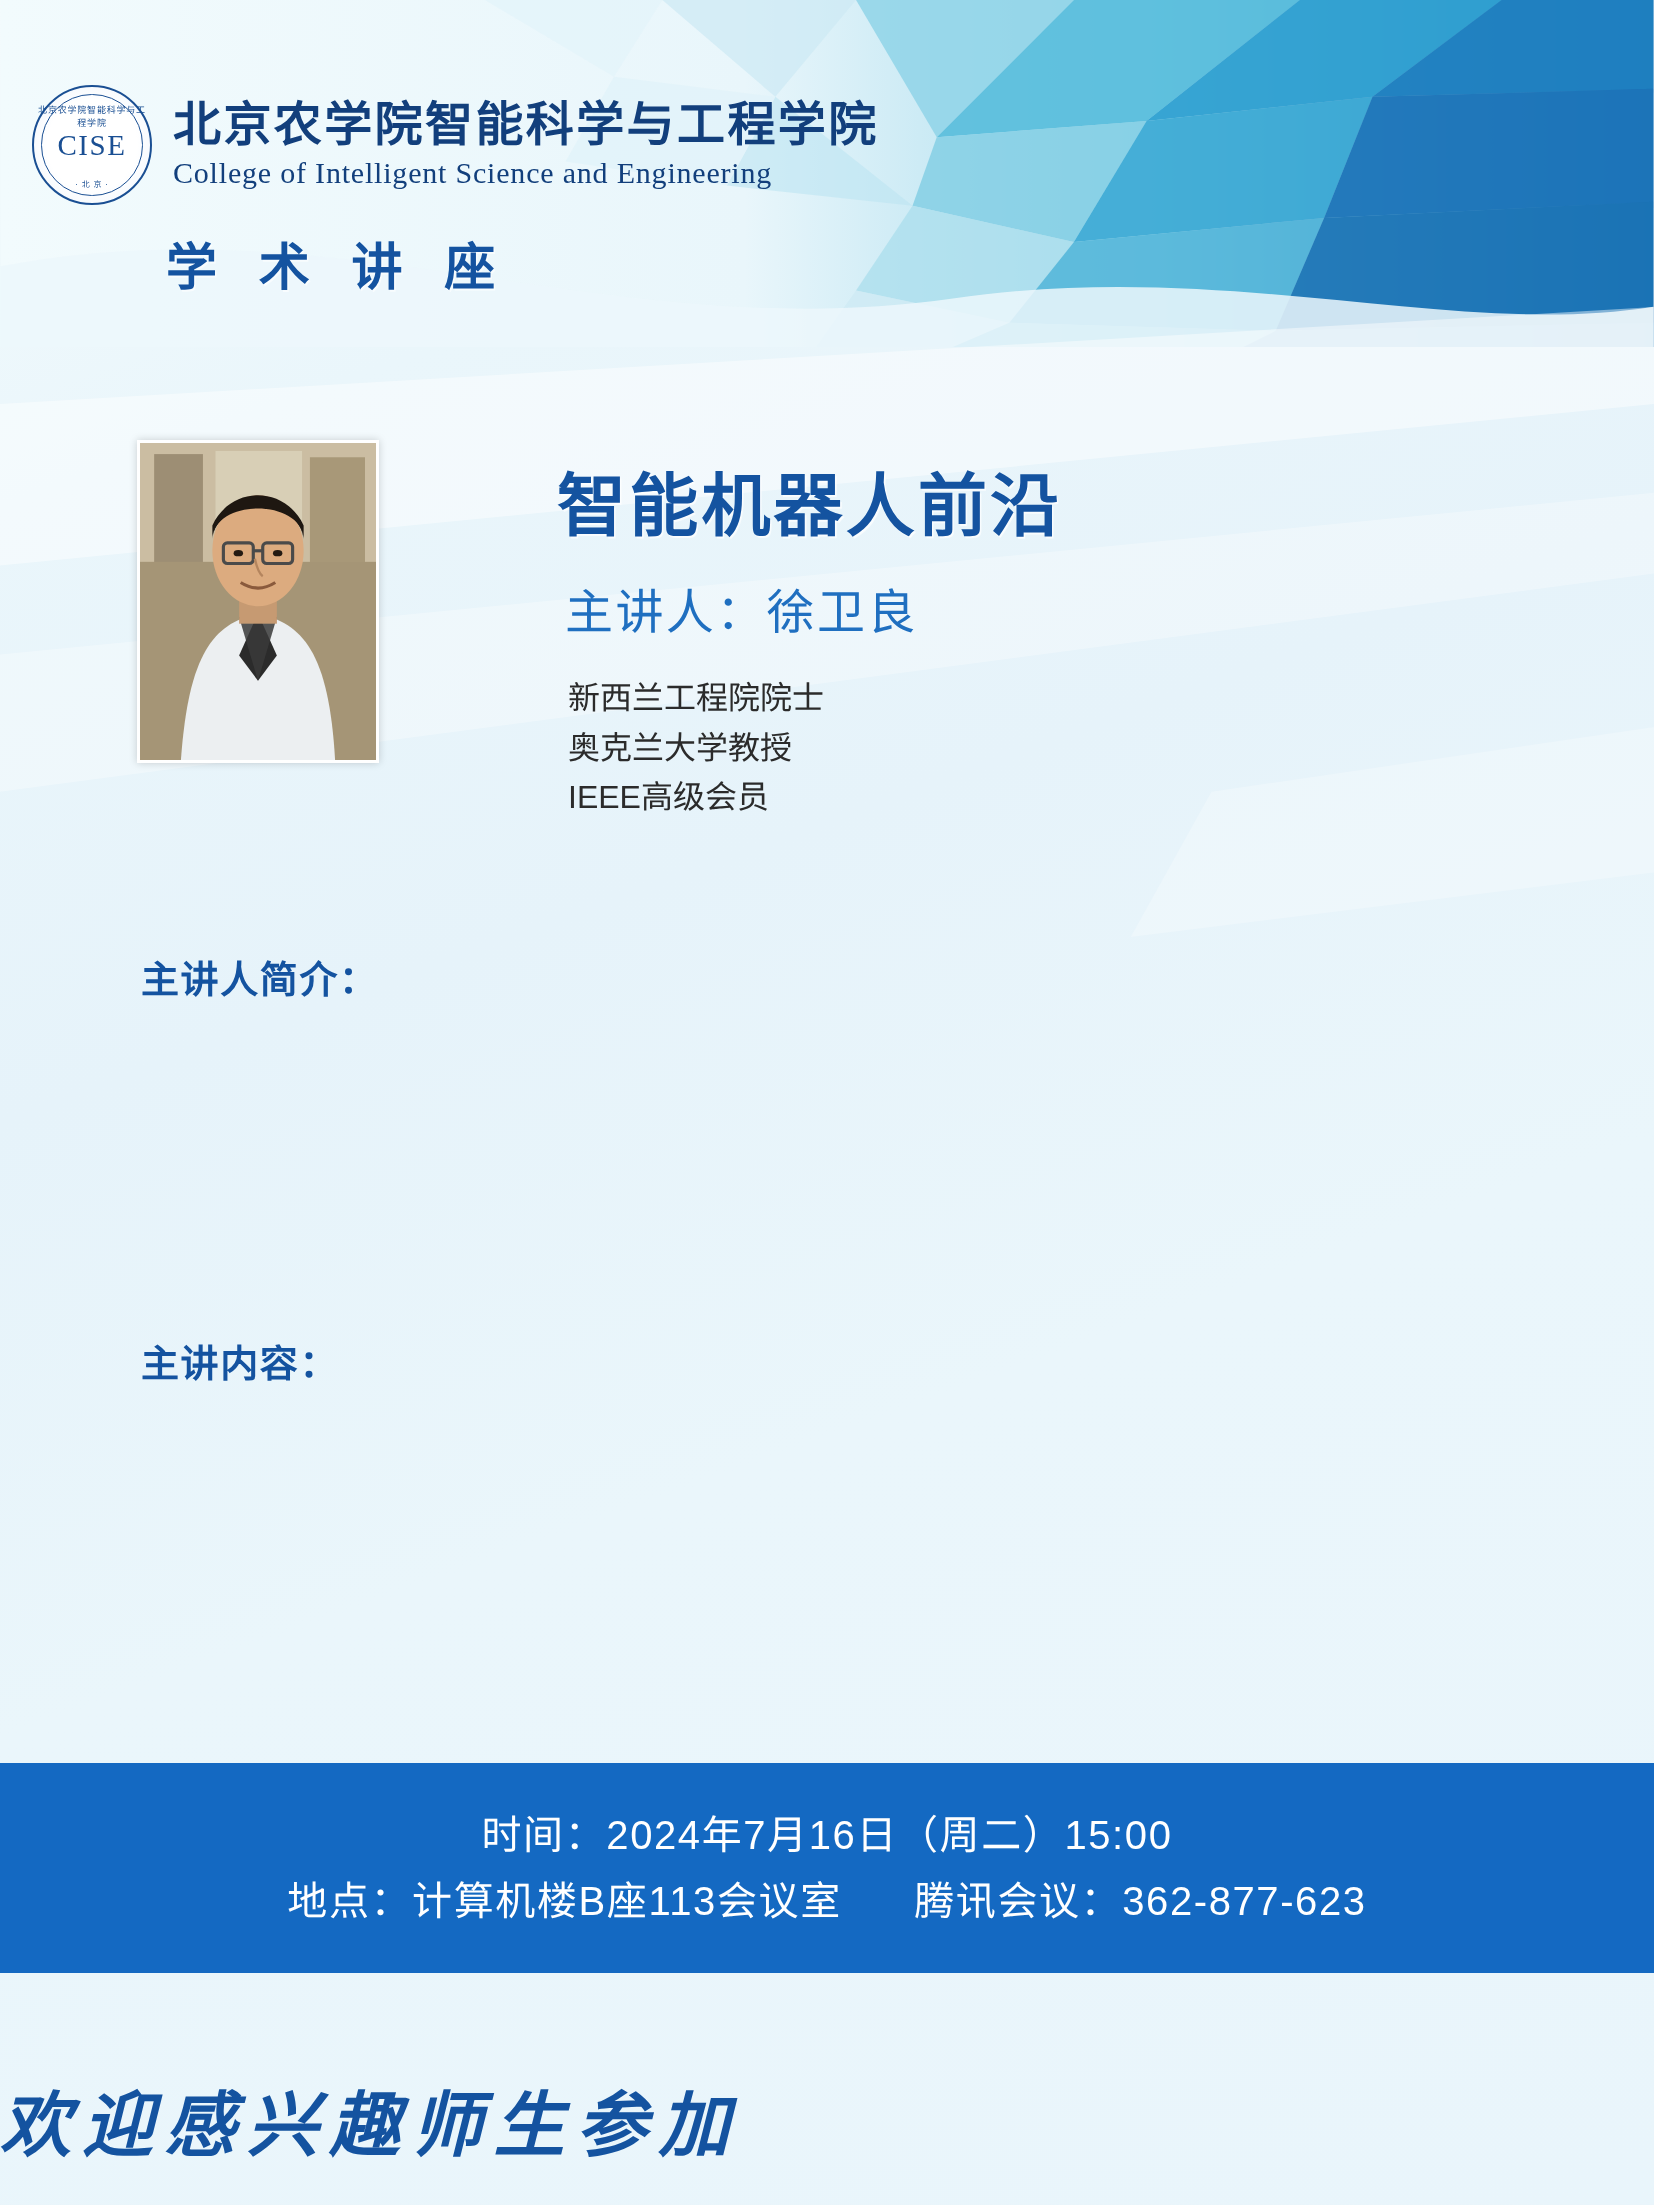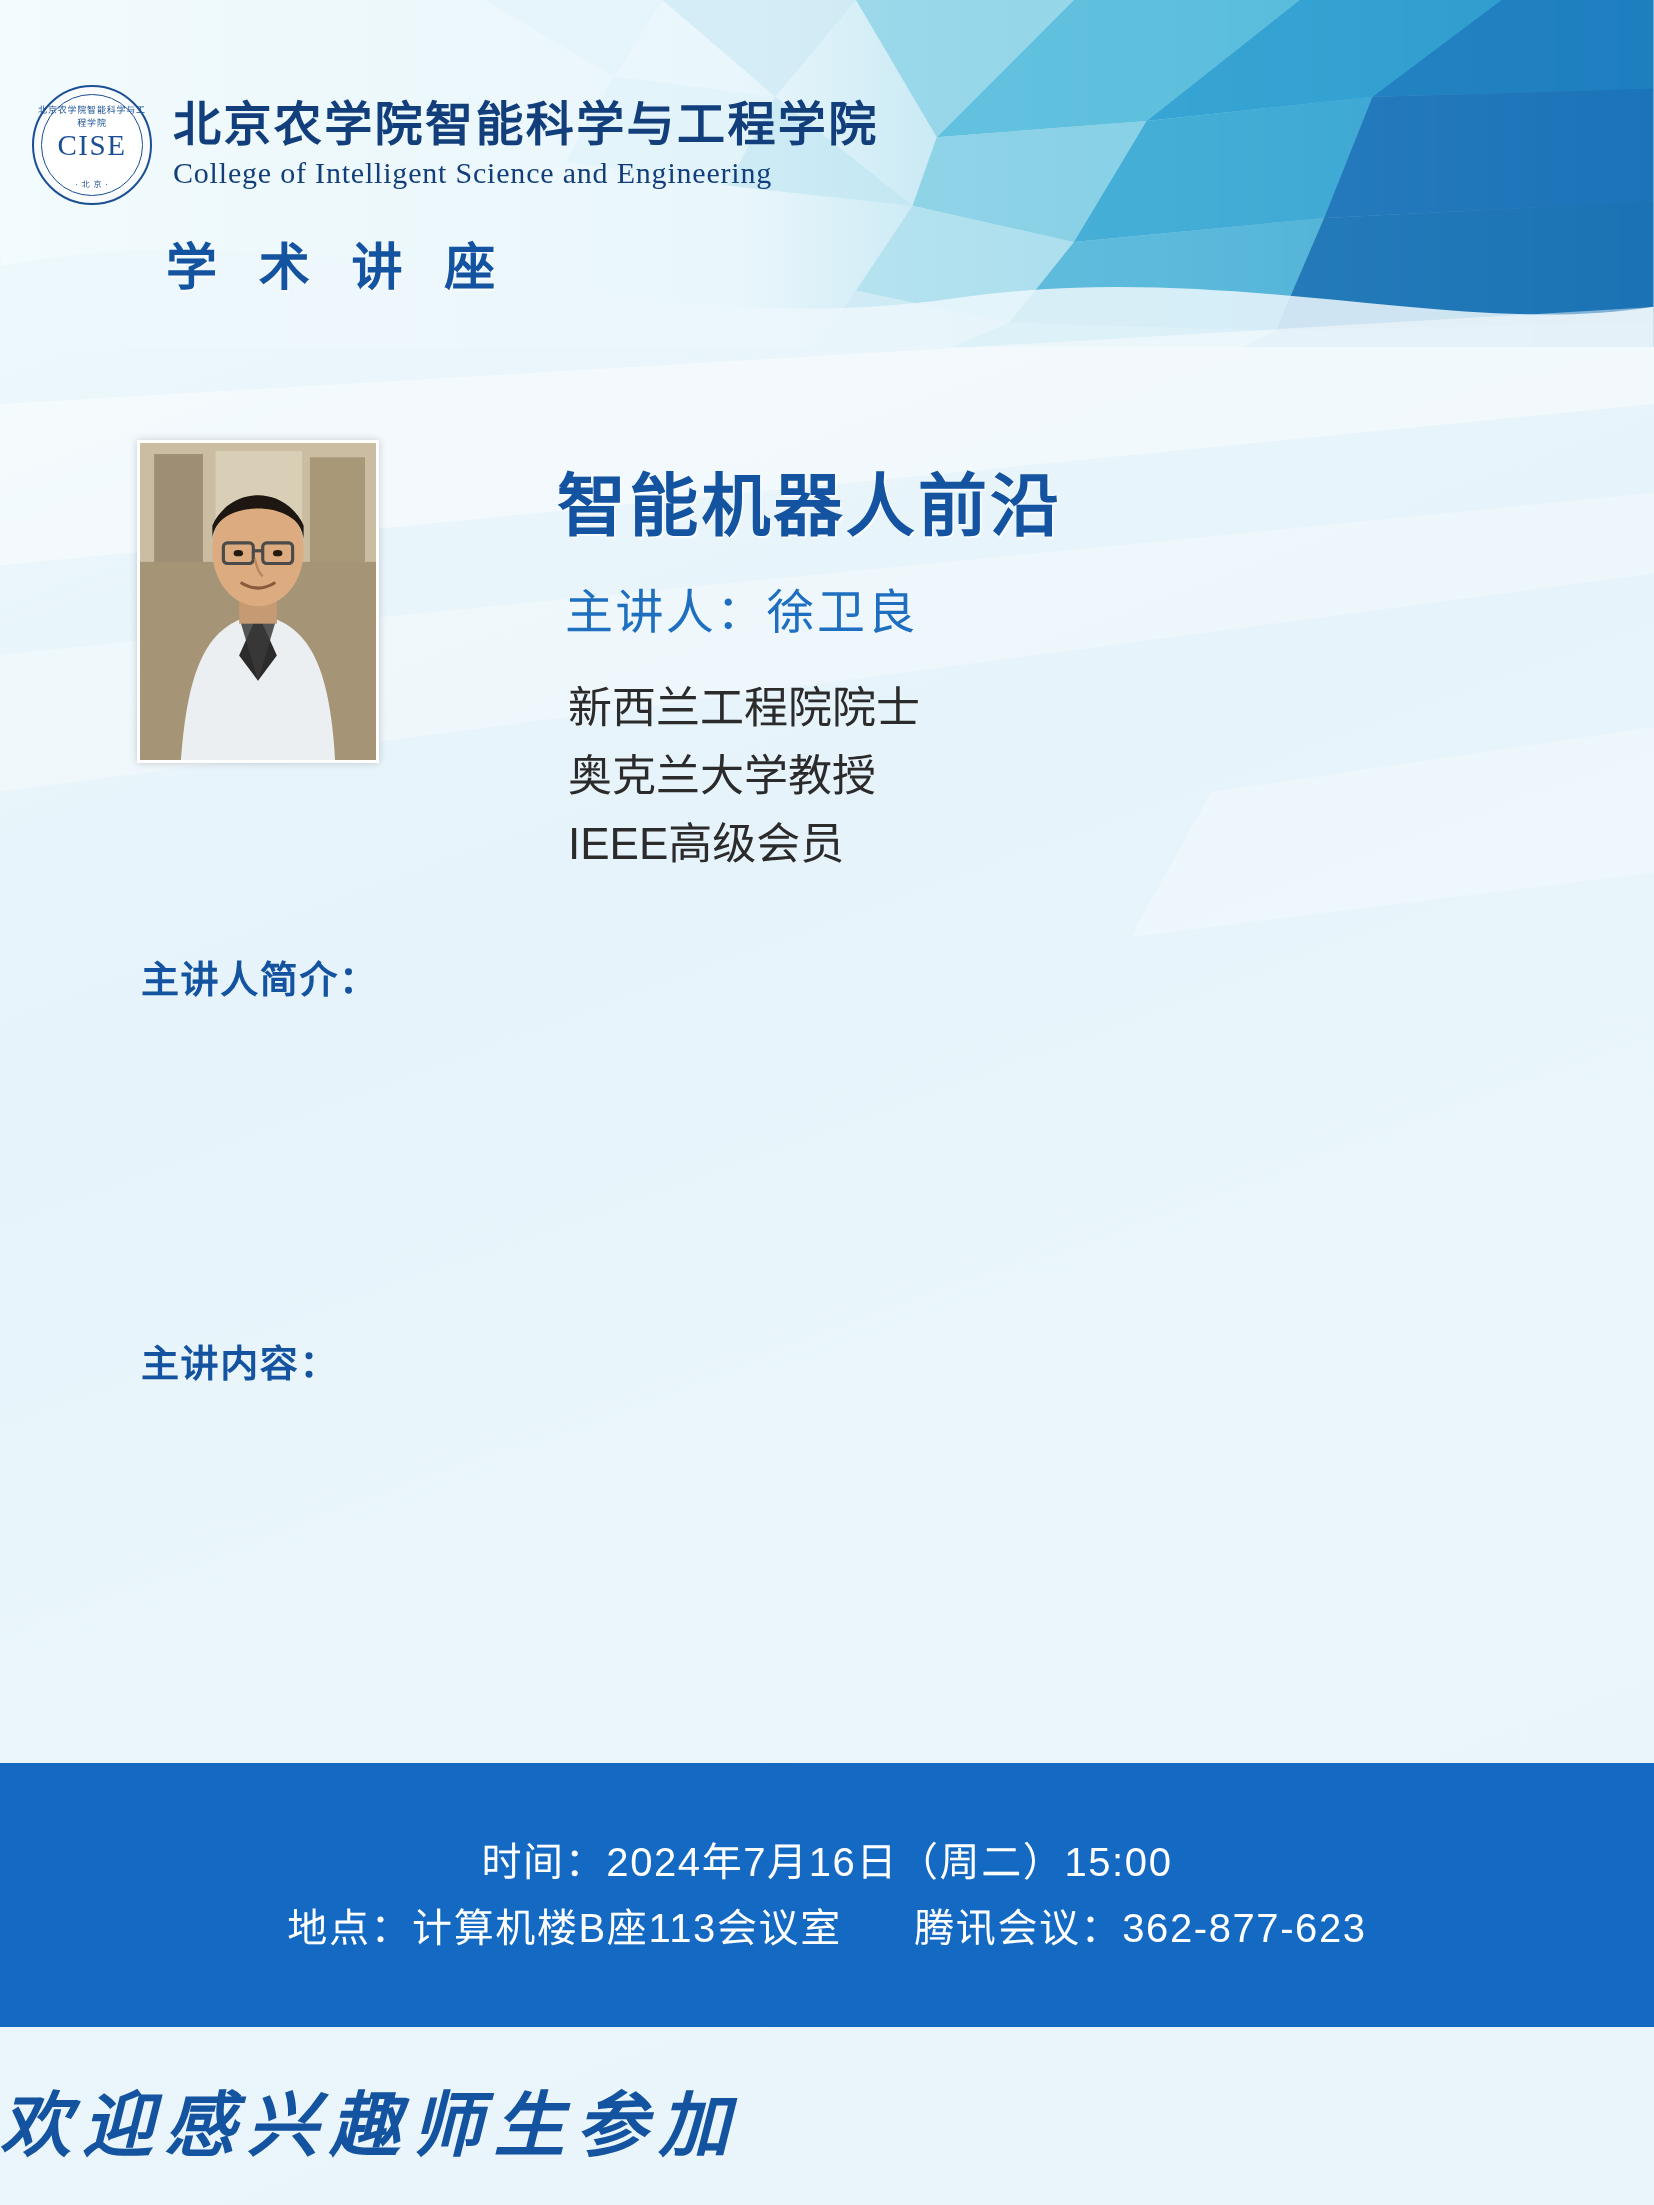--- a/index.html
+++ b/index.html
@@ -160,21 +160,21 @@
     left: 565px;
     top: 141px;
     font-size: 48px;
     color: #1f6fc0;
     letter-spacing: 2.4px;
   }
   .credentials {
     position: absolute;
     left: 568px;
     top: 242px;
-    font-size: 44px;
+    font-size: 32px;
     color: #2b2b2b;
     line-height: 1.55;
   }
   .credentials div { white-space: nowrap; }
 
   
   .section-heading {
     position: absolute;
     left: 141px;
     font-size: 38px;
@@ -196,21 +196,21 @@
   #bio-body    { top: 1018px; }
   #content-heading { top: 1333px; }
   #content-body    { top: 1402px; }
 
   
   .info-bar {
     position: absolute;
     left: 0;
     top: 1763px;
     width: 1654px;
-    height: 264px;
+    height: 210px;
     background: #1469c2;
     color: #ffffff;
     display: flex;
     flex-direction: column;
     align-items: center;
     justify-content: center;
   }
   .info-line {
     font-size: 40px;
     letter-spacing: 1.6px;

